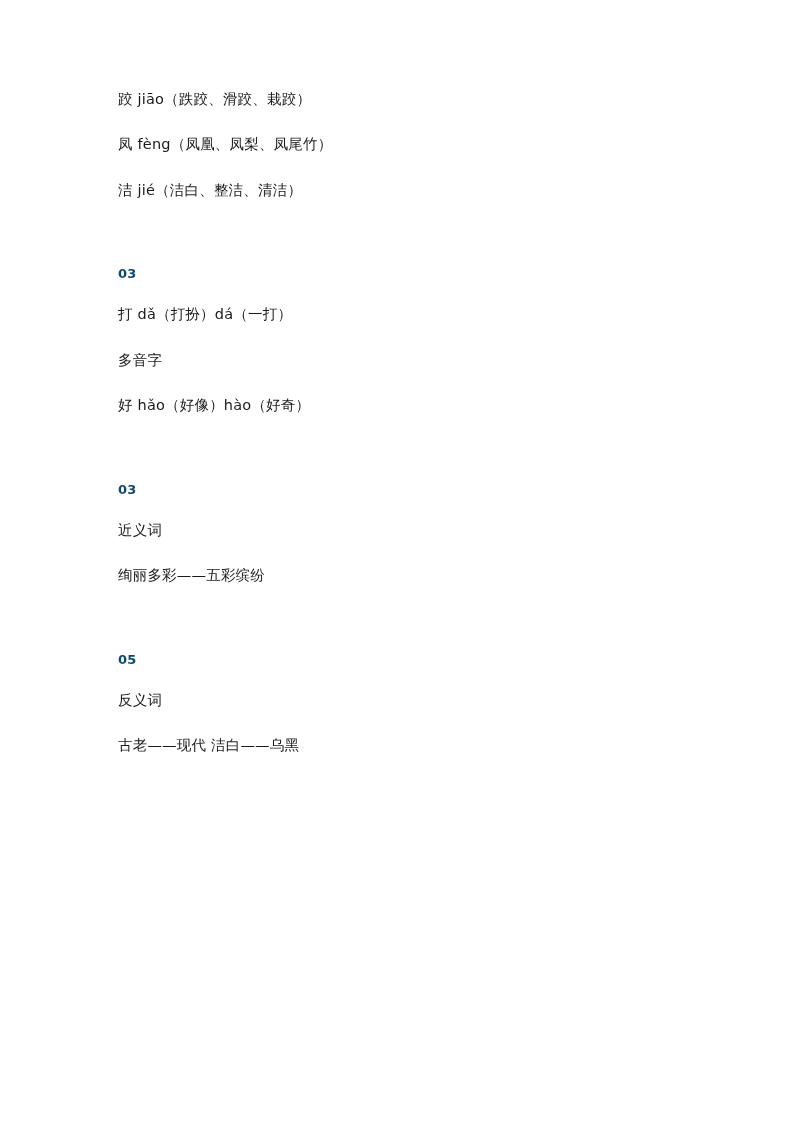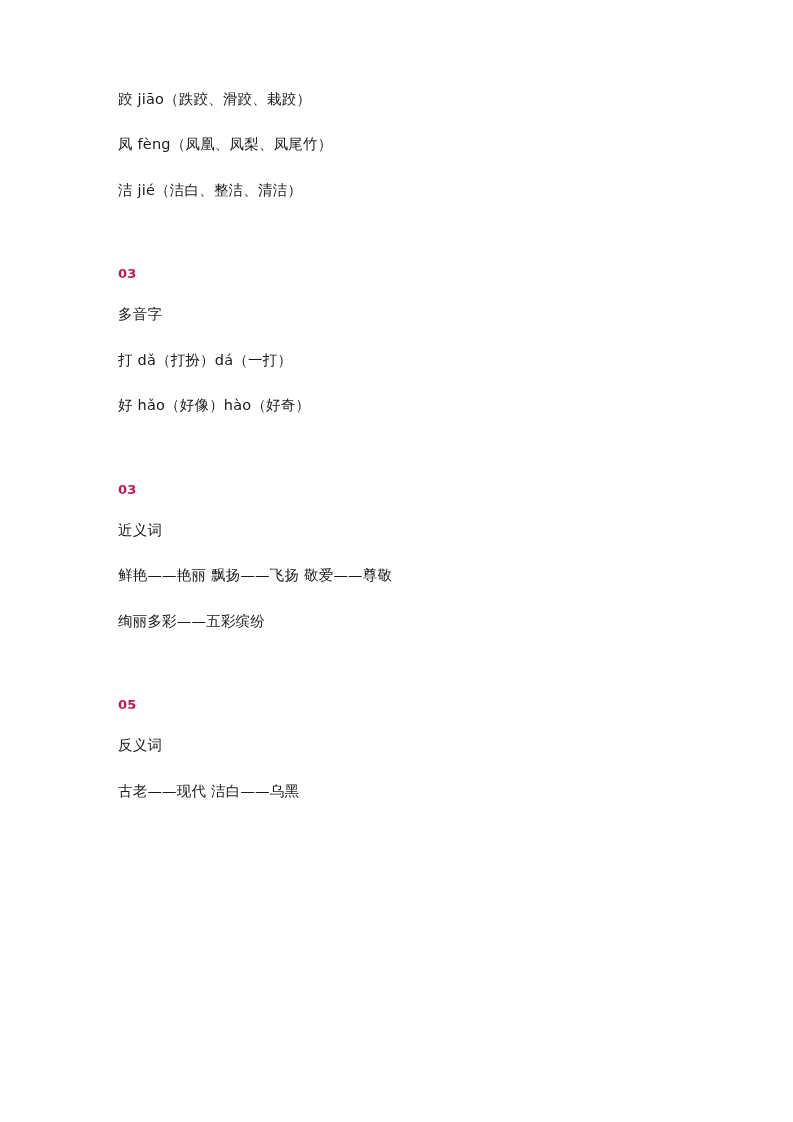--- a/index.html
+++ b/index.html
@@ -25,21 +25,21 @@
     font-size: 14.5px;
     line-height: 1.55;
     color: #1a1a1a;
     margin: 0 0 23px 0;
     letter-spacing: 0.2px;
     white-space: pre-wrap;
   }
   .section-number {
     font-size: 13px;
     font-weight: bold;
-    color: #be185d;
+    color: #0c4a6e;
     margin: 0 0 22px 0;
     letter-spacing: 0.3px;
   }
   .section {
     margin: 0;
   }
   .gap {
     height: 42px;
   }
   .first-block .line:first-child {
@@ -54,31 +54,30 @@
   <div class="section first-block">
     <p class="line">跤 jiāo（跌跤、滑跤、栽跤）</p>
     <p class="line">凤 fèng（凤凰、凤梨、凤尾竹）</p>
     <p class="line">洁 jié（洁白、整洁、清洁）</p>
   </div>
 
   <div class="gap"></div>
 
   <div class="section">
     <p class="section-number">03</p>
+    <p class="line">打 dǎ（打扮）dá（一打）</p>
     <p class="line">多音字</p>
-    <p class="line">打 dǎ（打扮）dá（一打）</p>
     <p class="line">好 hǎo（好像）hào（好奇）</p>
   </div>
 
   <div class="gap"></div>
 
   <div class="section">
     <p class="section-number">03</p>
     <p class="line">近义词</p>
-    <p class="line">鲜艳——艳丽 飘扬——飞扬 敬爱——尊敬</p>
     <p class="line">绚丽多彩——五彩缤纷</p>
   </div>
 
   <div class="gap"></div>
 
   <div class="section">
     <p class="section-number">05</p>
     <p class="line">反义词</p>
     <p class="line">古老——现代 洁白——乌黑</p>
   </div>

